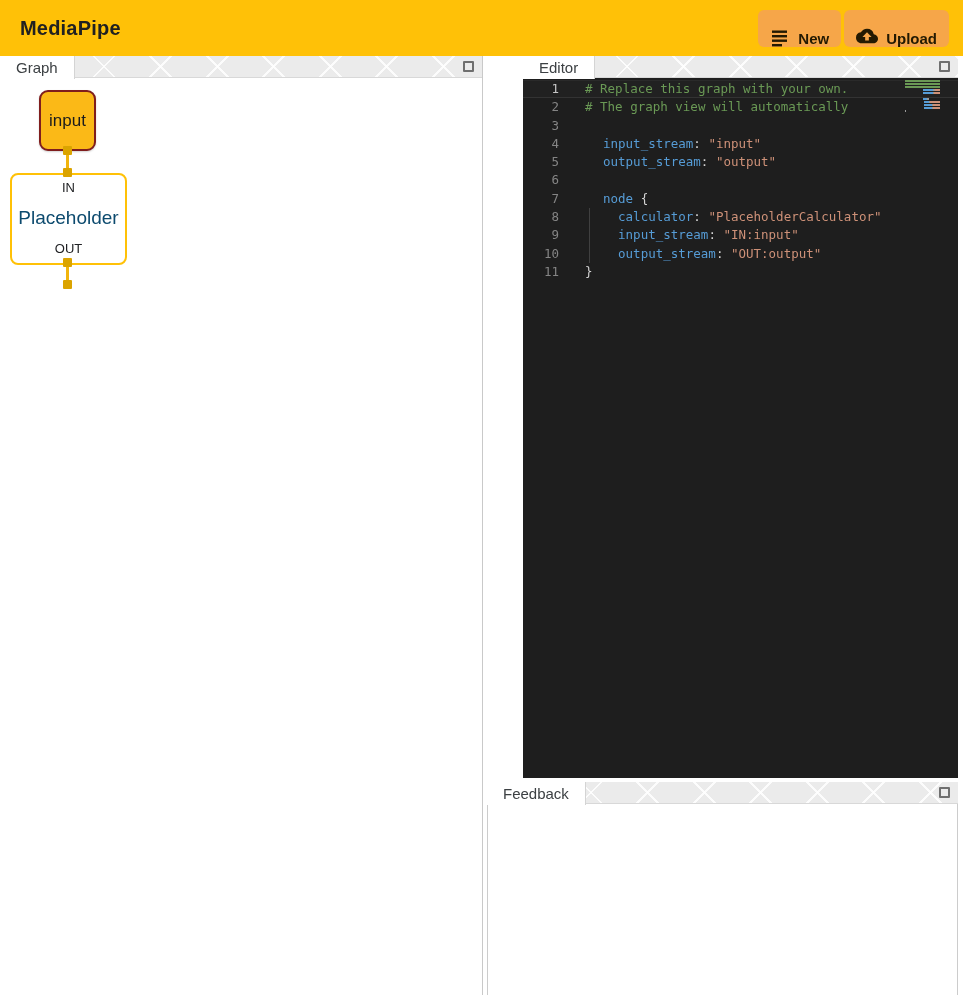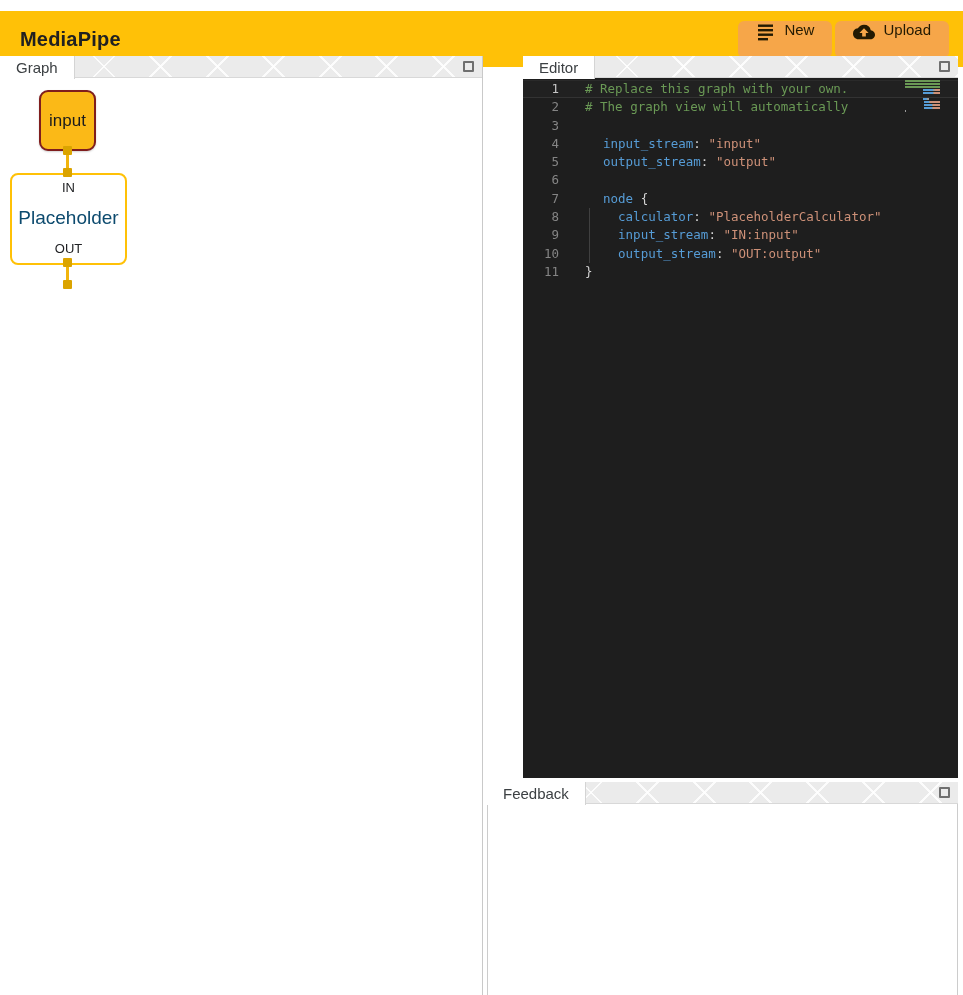--- a/index.html
+++ b/index.html
@@ -1,26 +1,26 @@
 <!DOCTYPE html>
 <html><head>
 <meta charset="utf-8">
 <style>
   * { margin:0; padding:0; box-sizing:border-box; }
   html,body { width:963px; height:995px; overflow:hidden; background:#ffffff;
               font-family:"Liberation Sans", sans-serif; }
 
   
-  .app-header { position:absolute; left:0; top:11px; width:963px; height:56px;
+  .app-header { position:absolute; left:0; top:0; width:963px; height:56px;
                 background:#FFC107; display:flex; align-items:center; }
   .app-title  { font-size:20px; font-weight:700; color:#212121; padding-left:20px; letter-spacing:.2px; }
   .header-actions { margin-left:auto; display:flex; gap:3px; padding-right:14px; }
-  .hdr-btn { display:flex; align-items:flex-start; gap:8px; height:37px; padding:0 18px;
+  .hdr-btn { display:flex; align-items:flex-end; gap:8px; height:37px; padding:0 12px;
              background:#F6A649; border:none; border-radius:6px; cursor:pointer;
-             font-family:"Liberation Sans", sans-serif; font-size:15px; font-weight:400; color:#231a02; }
+             font-family:"Liberation Sans", sans-serif; font-size:15px; font-weight:700; color:#231a02; }
   .hdr-btn svg { display:block; }
 
   
   .tabbar { position:relative; height:22px;
             background-color:#ebebeb;
             background-image:
               repeating-linear-gradient(45deg,  rgba(255,255,255,.85) 0 2px, transparent 2px 40px),
               repeating-linear-gradient(135deg, rgba(255,255,255,.85) 0 2px, transparent 2px 40px);
             border-bottom:1px solid #d8d8d8; }
   .tab { position:relative; z-index:2; display:inline-flex; align-items:center; height:23px;

